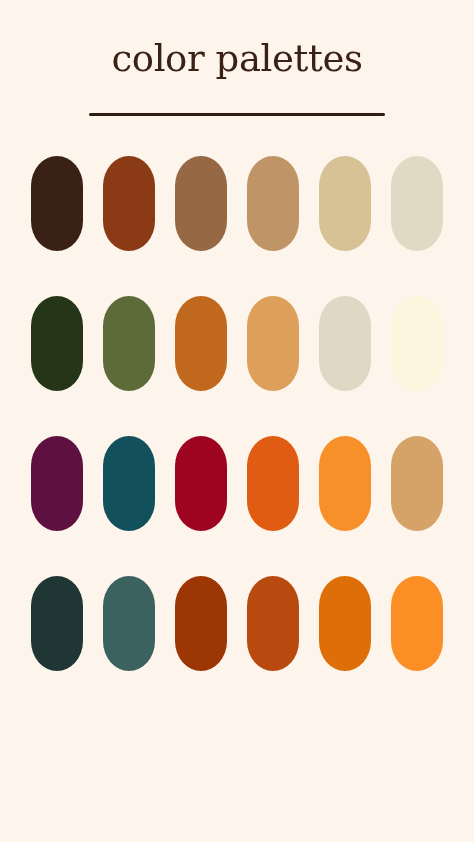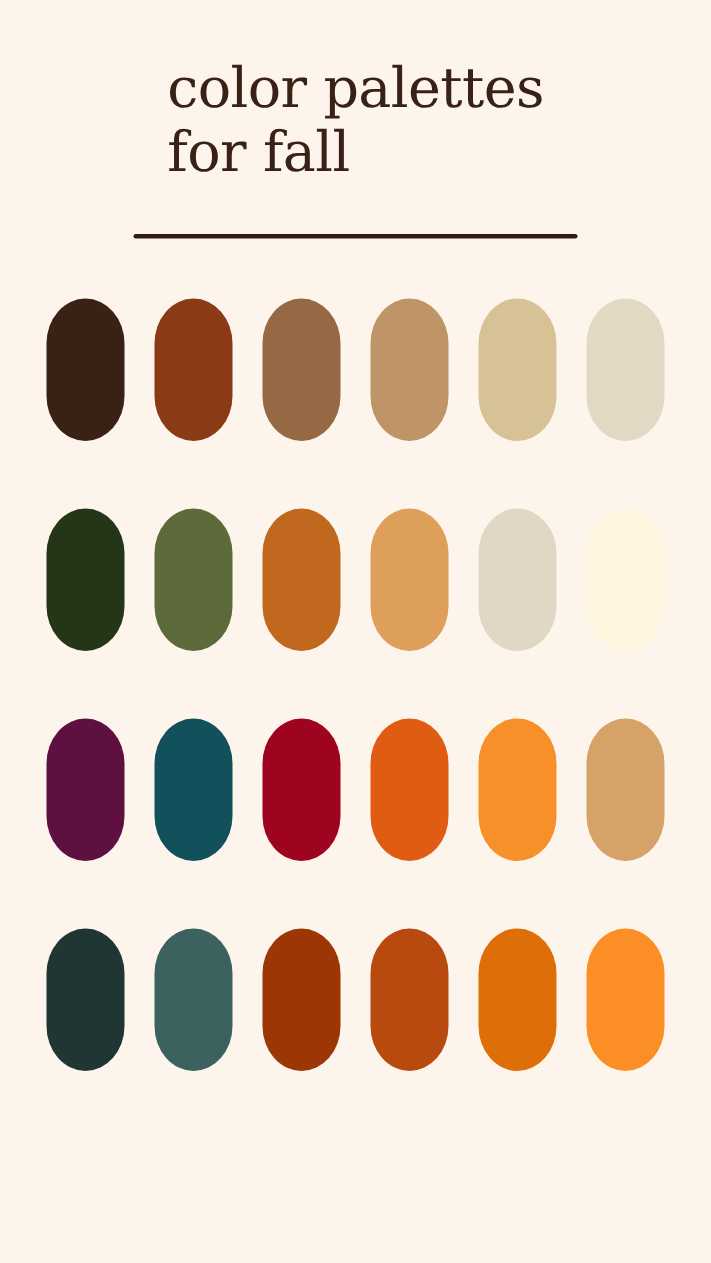--- a/index.html
+++ b/index.html
@@ -17,21 +17,21 @@
     width: 474px;
     height: 842px;
     background: #fdf5ec;
     box-sizing: border-box;
     display: flex;
     flex-direction: column;
     align-items: center;
   }
   .title-block {
     margin-top: 38px;
-    text-align: left;
+    text-align: right;
     user-select: none;
   }
   .title-line {
     font-family: "DejaVu Serif", "Liberation Serif", serif;
     color: #3a2116;
     font-size: 37px;
     line-height: 1.16;
     letter-spacing: -0.4px;
     font-weight: 400;
     white-space: nowrap;
@@ -73,21 +73,20 @@
     flex: 0 0 auto;
   }
 </style>
 </head>
 <body>
 
 <div class="poster" style="background: rgb(253, 245, 236);">
 
   <div class="title-block">
     <div class="title-line" style="color: rgb(58, 33, 22);">color palettes</div>
-    <div class="title-line second" style="color: rgb(58, 33, 22);">for fall</div>
   </div>
 
   <div class="divider-wrap">
     <div class="divider" style="background: rgb(46, 29, 18);"></div>
   </div>
 
   <div class="palettes">
       <div class="palette-row">
         <div class="swatch" title="#3a2116" style="background: rgb(58, 33, 22);"></div>
         <div class="swatch" title="#8a3a15" style="background: rgb(138, 58, 21);"></div>

